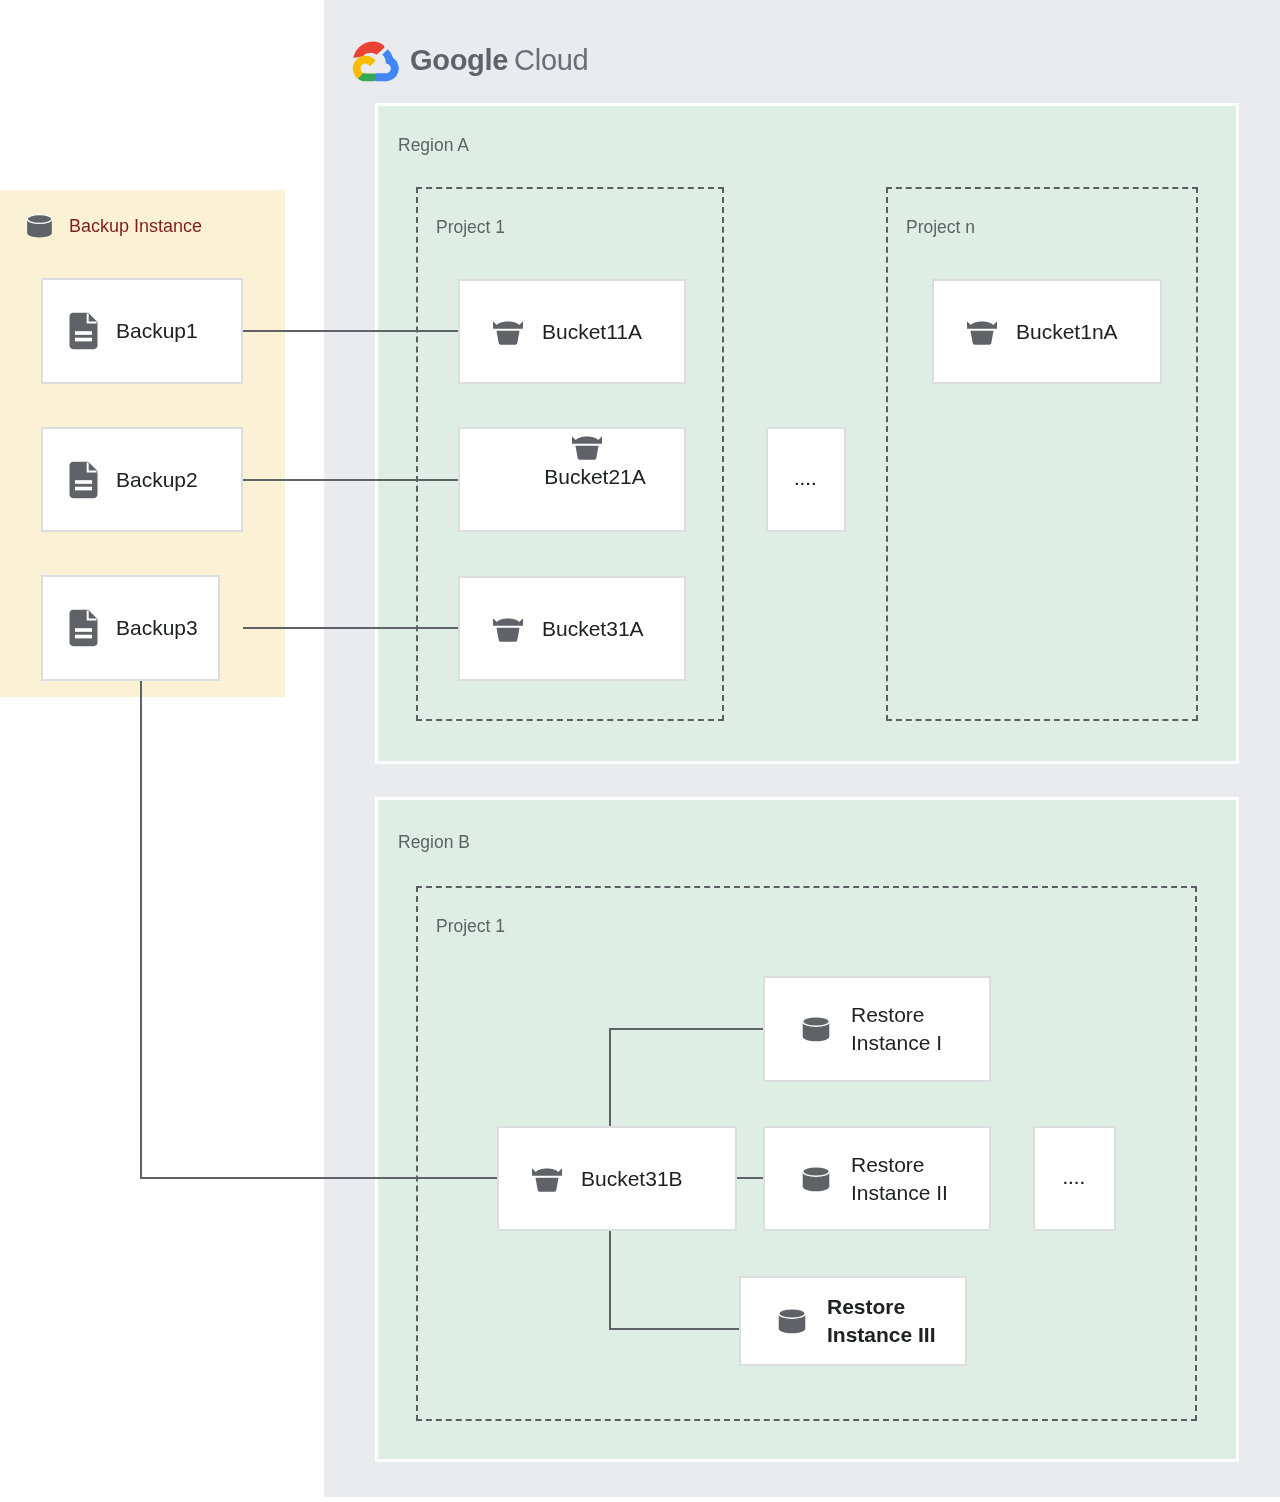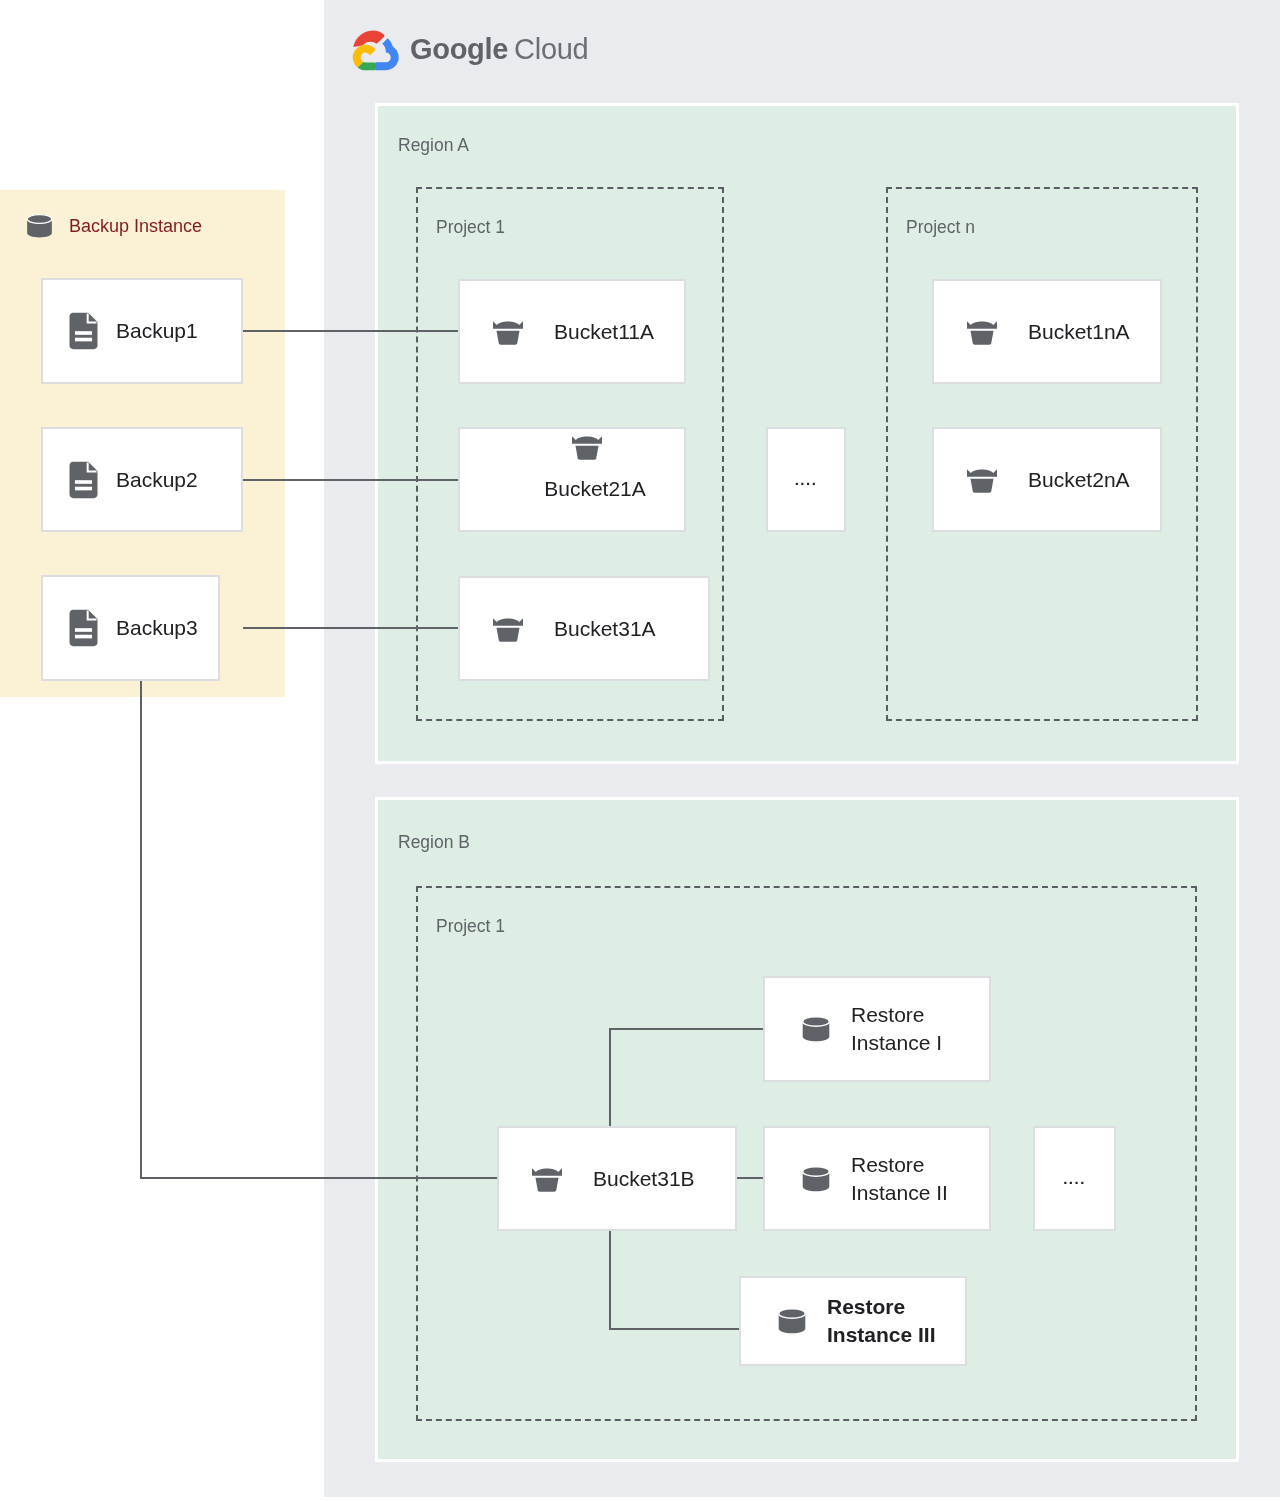--- a/index.html
+++ b/index.html
@@ -1,38 +1,38 @@
 <!DOCTYPE html>
 <html><head>
 <meta charset="utf-8">
 <style>
   html,body{margin:0;padding:0;background:#fff;}
   .stage{position:relative;width:1280px;height:1502px;background:#FFFFFF;overflow:hidden;
          font-family:"Liberation Sans", sans-serif;}
   .gc-panel{position:absolute;left:324px;top:0;width:956px;height:1497px;background:#E9EBEE;z-index:0;}
-  .logo{position:absolute;left:352px;top:28px;display:flex;align-items:center;z-index:4;}
+  .logo{position:absolute;left:352px;top:39px;display:flex;align-items:center;z-index:4;}
   .logo svg{display:block;}
   .logo-text{margin-left:11px;font-size:29px;color:#5F6368;letter-spacing:-0.3px;}
   .logo-brand{font-weight:700;}
   .logo-product{font-weight:400;color:#6b6f74;margin-left:6px;}
 
   .region{position:absolute;background:#DFEEE5;border:3px solid #FFFFFF;box-sizing:border-box;z-index:1;}
   .region-label{position:absolute;left:20px;top:29px;font-size:17.5px;color:#5F6368;}
   .project{position:absolute;border:2px dashed #5A5E62;box-sizing:border-box;z-index:2;}
   .project-label{position:absolute;left:18px;top:28px;font-size:17.5px;color:#5F6368;}
 
   .backup-panel{position:absolute;left:0;top:190px;width:285px;height:507px;background:#FBF1D4;z-index:1;}
   .bp-header{position:absolute;left:21px;top:213px;display:flex;align-items:center;z-index:4;}
   .bp-title{margin-left:11px;font-size:18px;color:#7f1d1d;}
 
   .node{position:absolute;background:#FFFFFF;border:2px solid #DBDDE0;box-sizing:border-box;
         display:flex;align-items:center;z-index:5;}
   .node .label{font-size:21px;color:#202124;margin-left:16px;white-space:nowrap;}
   .node .label.wrap{white-space:normal;width:128px;line-height:28px;}
-  .node.pad30{padding-left:30px;gap:12px;}
+  .node.pad30{padding-left:30px;}
   .node.pad34{padding-left:24px;}
   .node.pad32{padding-left:32px;}
   .dots-box{position:absolute;background:#FFFFFF;border:2px solid #DBDDE0;box-sizing:border-box;
             display:flex;align-items:center;justify-content:center;z-index:5;}
   .dots{font-size:15px;font-weight:700;letter-spacing:1.5px;color:#202124;}
 
   .line{position:absolute;background:#5F6368;z-index:3;}
   svg{flex:none;}
 </style>
 </head>
@@ -124,45 +124,38 @@
     </svg>
     <span class="label">Bucket11A</span>
   </div>
   <div class="node pad30" style="left:458px;top:427px;width:228px;height:105px;flex-direction:column;">
     <svg viewBox="0 0 24 24" width="36" height="36">
       <path d="M2 9.8 V4.9 L4.5 7.3 C5.7 5.9 8.6 5 12 5 c3.4 0 6.3 .9 7.5 2.3 L22 4.9 V9.8 Z" fill="#5F6368"></path>
       <path d="M4.3 11.2 h15.4 l-1.5 8.2 c-.1 .6 -.65 1.1 -1.3 1.1 H7.1 c-.65 0 -1.2 -.5 -1.3 -1.1 Z" fill="#5F6368"></path>
     </svg>
     <span class="label">Bucket21A</span>
   </div>
-  <div class="node pad30" style="left:458px;top:576px;width:252px;height:105px;">
+  <div class="node pad30" style="left:458px;top:576px;width:228px;height:105px;">
     <svg viewBox="0 0 24 24" width="36" height="36">
       <path d="M2 9.8 V4.9 L4.5 7.3 C5.7 5.9 8.6 5 12 5 c3.4 0 6.3 .9 7.5 2.3 L22 4.9 V9.8 Z" fill="#5F6368"></path>
       <path d="M4.3 11.2 h15.4 l-1.5 8.2 c-.1 .6 -.65 1.1 -1.3 1.1 H7.1 c-.65 0 -1.2 -.5 -1.3 -1.1 Z" fill="#5F6368"></path>
     </svg>
     <span class="label">Bucket31A</span>
   </div>
 
   <div class="dots-box" style="left:766px;top:427px;width:80px;height:105px;">
     <span class="dots">....</span>
   </div>
 
   <div class="node pad30" style="left:932px;top:279px;width:230px;height:105px;">
     <svg viewBox="0 0 24 24" width="36" height="36">
       <path d="M2 9.8 V4.9 L4.5 7.3 C5.7 5.9 8.6 5 12 5 c3.4 0 6.3 .9 7.5 2.3 L22 4.9 V9.8 Z" fill="#5F6368"></path>
       <path d="M4.3 11.2 h15.4 l-1.5 8.2 c-.1 .6 -.65 1.1 -1.3 1.1 H7.1 c-.65 0 -1.2 -.5 -1.3 -1.1 Z" fill="#5F6368"></path>
     </svg>
     <span class="label">Bucket1nA</span>
-  </div>
-  <div class="node pad30" style="left:932px;top:427px;width:230px;height:105px;">
-    <svg viewBox="0 0 24 24" width="36" height="36">
-      <path d="M2 9.8 V4.9 L4.5 7.3 C5.7 5.9 8.6 5 12 5 c3.4 0 6.3 .9 7.5 2.3 L22 4.9 V9.8 Z" fill="#5F6368"></path>
-      <path d="M4.3 11.2 h15.4 l-1.5 8.2 c-.1 .6 -.65 1.1 -1.3 1.1 H7.1 c-.65 0 -1.2 -.5 -1.3 -1.1 Z" fill="#5F6368"></path>
-    </svg>
-    <span class="label">Bucket2nA</span>
   </div>
 
   <div class="node pad30" style="left:497px;top:1126px;width:240px;height:105px;">
     <svg viewBox="0 0 24 24" width="36" height="36">
       <path d="M2 9.8 V4.9 L4.5 7.3 C5.7 5.9 8.6 5 12 5 c3.4 0 6.3 .9 7.5 2.3 L22 4.9 V9.8 Z" fill="#5F6368"></path>
       <path d="M4.3 11.2 h15.4 l-1.5 8.2 c-.1 .6 -.65 1.1 -1.3 1.1 H7.1 c-.65 0 -1.2 -.5 -1.3 -1.1 Z" fill="#5F6368"></path>
     </svg>
     <span class="label">Bucket31B</span>
   </div>
 

